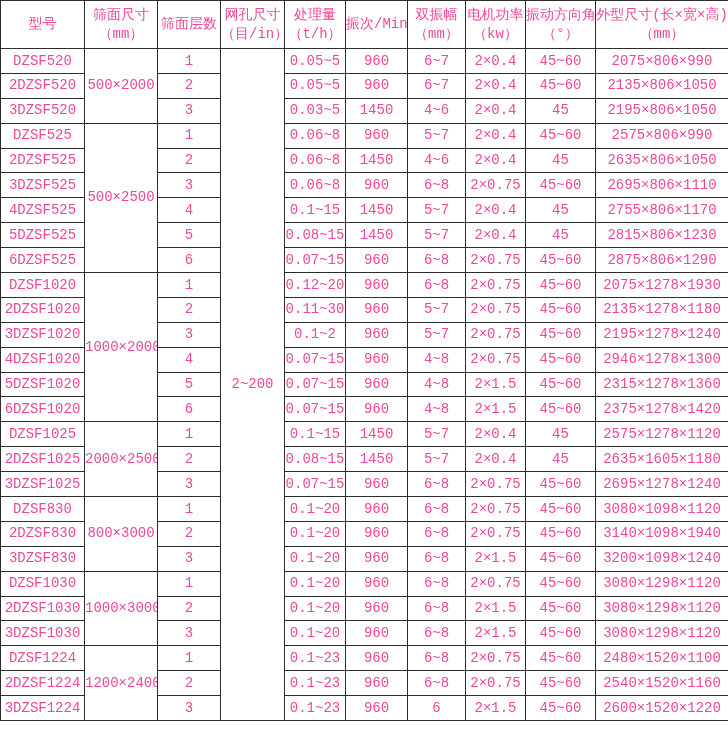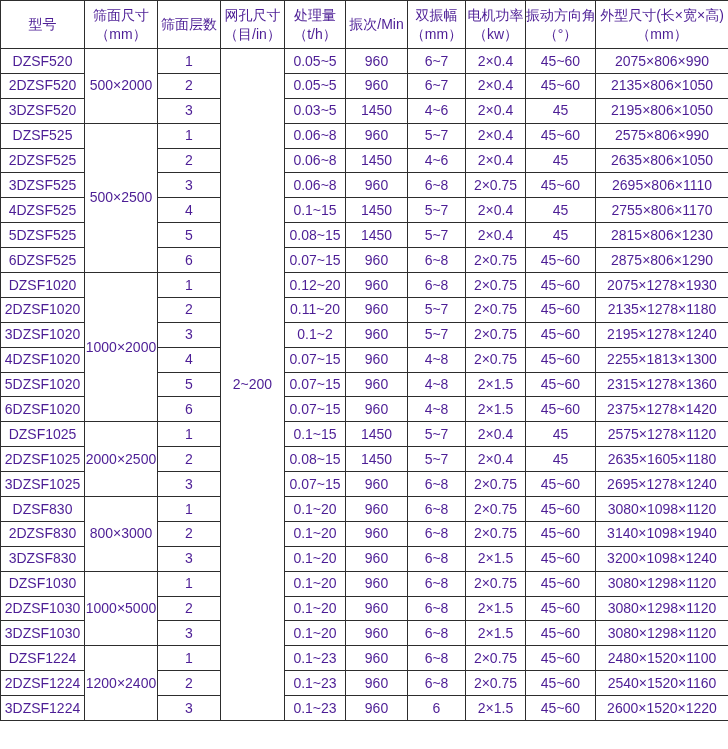--- a/index.html
+++ b/index.html
@@ -5,23 +5,23 @@
   * { box-sizing: border-box; }
   html, body {
     margin: 0;
     padding: 0;
     background: #ffffff;
   }
   table.spec {
     border-collapse: collapse;
     table-layout: fixed;
     width: 728px;
-    font-family: Liberation Sans, sans-serif;
+    font-family: Liberation Mono, monospace;
     font-size: 14px;
-    color: #4c1d95;
+    color: #ec4899;
     background: #ffffff;
   }
   table.spec th,
   table.spec td {
     border: 1px solid #2d2d2d;
     font-weight: normal;
     text-align: center;
     vertical-align: middle;
     padding: 0;
     overflow: hidden;
@@ -200,21 +200,21 @@
         <td>0.12~20</td>
         <td>960</td>
         <td>6~8</td>
         <td>2×0.75</td>
         <td>45~60</td>
         <td>2075×1278×1930</td>
       </tr>
       <tr>
         <td class="model-cell">2DZSF1020</td>
         <td>2</td>
-        <td>0.11~20</td>
+        <td>0.11~30</td>
         <td>960</td>
         <td>5~7</td>
         <td>2×0.75</td>
         <td>45~60</td>
         <td>2135×1278×1180</td>
       </tr>
       <tr>
         <td class="model-cell">3DZSF1020</td>
         <td>3</td>
         <td>0.1~2</td>
@@ -225,21 +225,21 @@
         <td>2195×1278×1240</td>
       </tr>
       <tr>
         <td class="model-cell">4DZSF1020</td>
         <td>4</td>
         <td>0.07~15</td>
         <td>960</td>
         <td>4~8</td>
         <td>2×0.75</td>
         <td>45~60</td>
-        <td>2255×1813×1300</td>
+        <td>2946×1278×1300</td>
       </tr>
       <tr>
         <td class="model-cell">5DZSF1020</td>
         <td>5</td>
         <td>0.07~15</td>
         <td>960</td>
         <td>4~8</td>
         <td>2×1.5</td>
         <td>45~60</td>
         <td>2315×1278×1360</td>
@@ -311,21 +311,21 @@
         <td>3</td>
         <td>0.1~20</td>
         <td>960</td>
         <td>6~8</td>
         <td>2×1.5</td>
         <td>45~60</td>
         <td>3200×1098×1240</td>
       </tr>
       <tr>
         <td class="model-cell">DZSF1030</td>
-        <td rowspan="3">1000×5000</td>
+        <td rowspan="3">1000×3000</td>
         <td>1</td>
         <td>0.1~20</td>
         <td>960</td>
         <td>6~8</td>
         <td>2×0.75</td>
         <td>45~60</td>
         <td>3080×1298×1120</td>
       </tr>
       <tr>
         <td class="model-cell">2DZSF1030</td>

